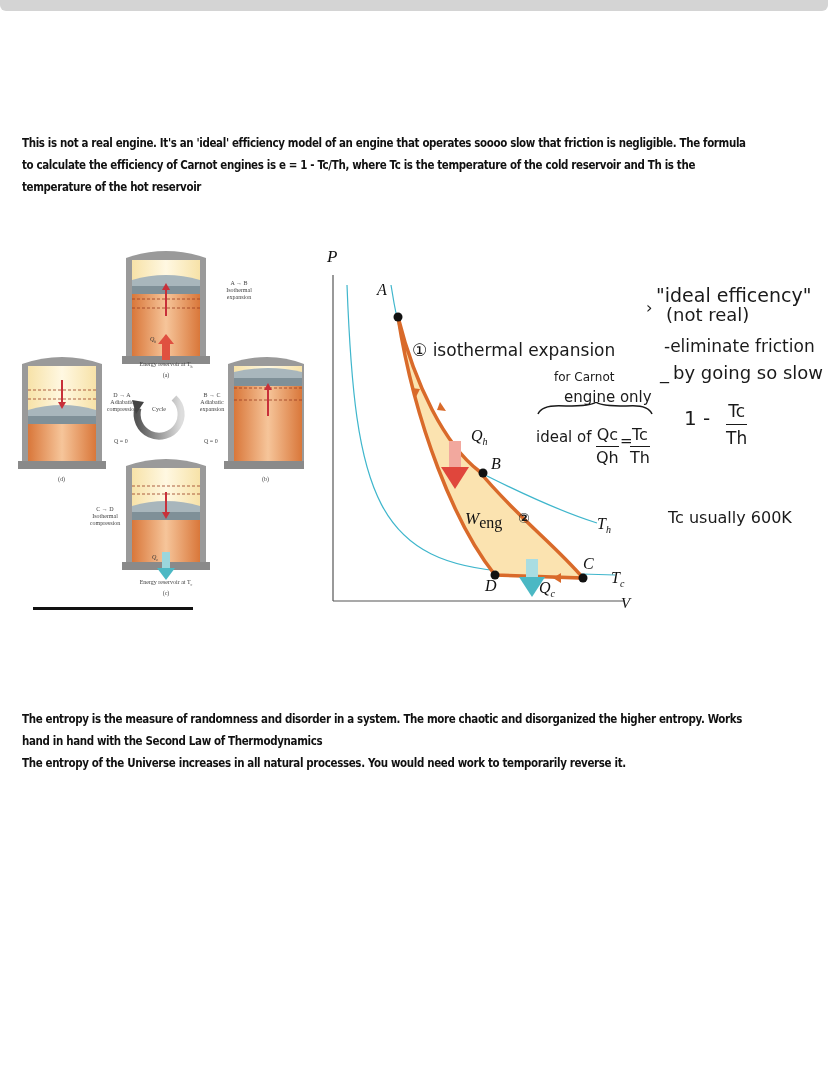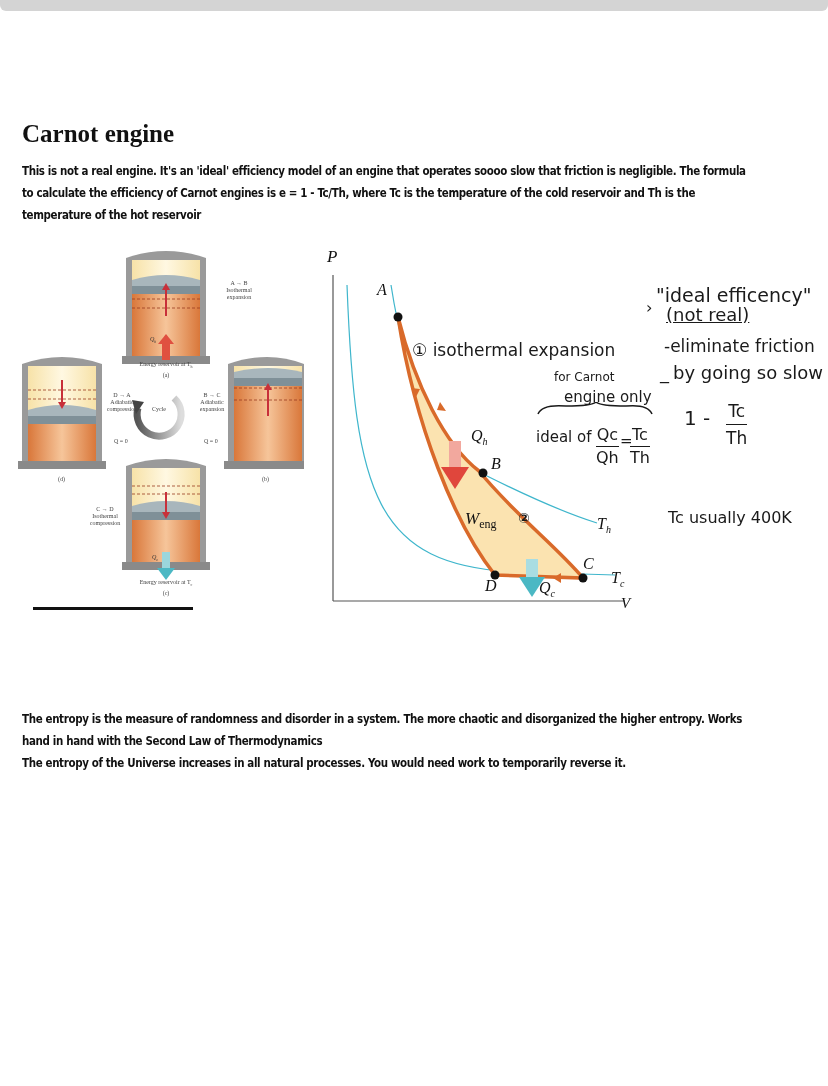--- a/index.html
+++ b/index.html
@@ -15,21 +15,20 @@
 </style>
 </head>
 <body>
 
 <div class="topbar"></div>
 
 <div class="section" style="top:22px;">
 </div>
 
 <div class="section" style="top:120px;">
-  <h1 class="heading">Carnot engine</h1>
   <div style="margin-top:12px;">
     <p class="body-text">This is not a real engine. It's an 'ideal' efficiency model of an engine that operates soooo slow that friction is negligible. The formula</p>
     <p class="body-text">to calculate the efficiency of Carnot engines is e = 1 - Tc/Th, where Tc is the temperature of the cold reservoir and Th is the</p>
     <p class="body-text">temperature of the hot reservoir</p>
   </div>
 </div>
 
 <div class="diagram">
   <svg width="290" height="380" viewBox="0 0 290 380" xmlns="http://www.w3.org/2000/svg">
     <defs>
@@ -181,21 +180,21 @@
     <circle cx="180" cy="330" r="4.5" fill="#111"></circle>
   </svg>
   <div style="position:absolute;left:12px;top:2px;font-family:'Liberation Serif',serif;font-style:italic;font-size:17px;">P</div>
   <div style="position:absolute;left:306px;top:350px;font-family:'Liberation Serif',serif;font-style:italic;font-size:15px;">V</div>
   <div style="position:absolute;left:62px;top:36px;font-family:'Liberation Serif',serif;font-style:italic;font-size:16px;">A</div>
   <div style="position:absolute;left:176px;top:210px;font-family:'Liberation Serif',serif;font-style:italic;font-size:16px;">B</div>
   <div style="position:absolute;left:268px;top:310px;font-family:'Liberation Serif',serif;font-style:italic;font-size:16px;">C</div>
   <div style="position:absolute;left:170px;top:332px;font-family:'Liberation Serif',serif;font-style:italic;font-size:16px;">D</div>
   <div style="position:absolute;left:156px;top:182px;font-family:'Liberation Serif',serif;font-style:italic;font-size:16px;"><span>Q</span><sub style="font-size:10px;">h</sub></div>
   <div style="position:absolute;left:224px;top:334px;font-family:'Liberation Serif',serif;font-style:italic;font-size:16px;"><span>Q</span><sub style="font-size:10px;">c</sub></div>
-  <div style="position:absolute;left:150px;top:264px;font-family:'Liberation Serif',serif;font-size:17px;"><i>W</i><sub style="font-size:12px;">eng</sub></div>
+  <div style="position:absolute;left:150px;top:264px;font-family:'Liberation Serif',serif;font-size:17px;"><i>W</i><sub style="font-size:16px;">eng</sub></div>
   <div style="position:absolute;left:282px;top:270px;font-family:'Liberation Serif',serif;font-style:italic;font-size:16px;"><span>T</span><sub style="font-size:10px;">h</sub></div>
   <div style="position:absolute;left:296px;top:324px;font-family:'Liberation Serif',serif;font-style:italic;font-size:16px;"><span>T</span><sub style="font-size:10px;">c</sub></div>
 </div>
 
 <div class="hand" style="left:412px;top:340px;font-size:17px;">① isothermal expansion</div>
 <div class="hand" style="left:518px;top:510px;font-size:14px;font-weight:bold;">②</div>
 <div class="hand" style="left:554px;top:370px;font-size:12px;">for Carnot</div>
 <div class="hand" style="left:564px;top:388px;font-size:15px;">engine only</div>
 <svg style="position:absolute;left:536px;top:402px;" width="120" height="14">
     <path d="M2,12 Q6,2 30,4 Q56,4 60,0 Q64,4 90,4 Q112,2 116,12" fill="none" stroke="#1a1a1a" stroke-width="1.5"></path>
@@ -206,29 +205,29 @@
   <div>Qh</div>
 </div>
 <div class="hand" style="left:620px;top:432px;font-size:15px;">=</div>
 <div class="hand" style="left:630px;top:424px;font-size:16px;text-align:center;line-height:22px;">
   <div style="border-bottom:1.5px solid #1a1a1a;">Tc</div>
   <div>Th</div>
 </div>
 
 <div class="hand" style="left:646px;top:298px;font-size:16px;">›</div>
 <div class="hand" style="left:656px;top:284px;font-size:19px;">"ideal efficency"</div>
-<div class="hand" style="left:666px;top:306px;font-size:18px;line-height:18px;text-decoration:underline;">(not real)</div>
+<div class="hand" style="left:666px;top:306px;font-size:18px;line-height:18px;">(not real)</div>
 <div class="hand" style="left:664px;top:336px;font-size:17px;">-eliminate friction</div>
 <div class="hand" style="left:660px;top:362px;font-size:18px;text-align:right;"><span style="margin-right:4px;">_</span><span>by going so slow</span></div>
 <div class="hand" style="left:684px;top:406px;font-size:20px;">1 -</div>
 <div class="hand" style="left:726px;top:398px;font-size:17px;text-align:center;line-height:26px;">
   <div style="border-bottom:1.5px solid #1a1a1a;padding:0 2px;">Tc</div>
   <div>Th</div>
 </div>
-<div class="hand" style="left:668px;top:508px;font-size:16px;">Tc usually 400K</div>
+<div class="hand" style="left:668px;top:508px;font-size:16px;">Tc usually 600K</div>
 
 <div class="section" style="top:706px;">
   <div style="margin-top:2px;">
     <p class="body-text">The entropy is the measure of randomness and disorder in a system. The more chaotic and disorganized the higher entropy. Works</p>
     <p class="body-text">hand in hand with the Second Law of Thermodynamics</p>
     <p class="body-text">The entropy of the Universe increases in all natural processes. You would need work to temporarily reverse it.</p>
   </div>
 </div>
 
 </body></html>

